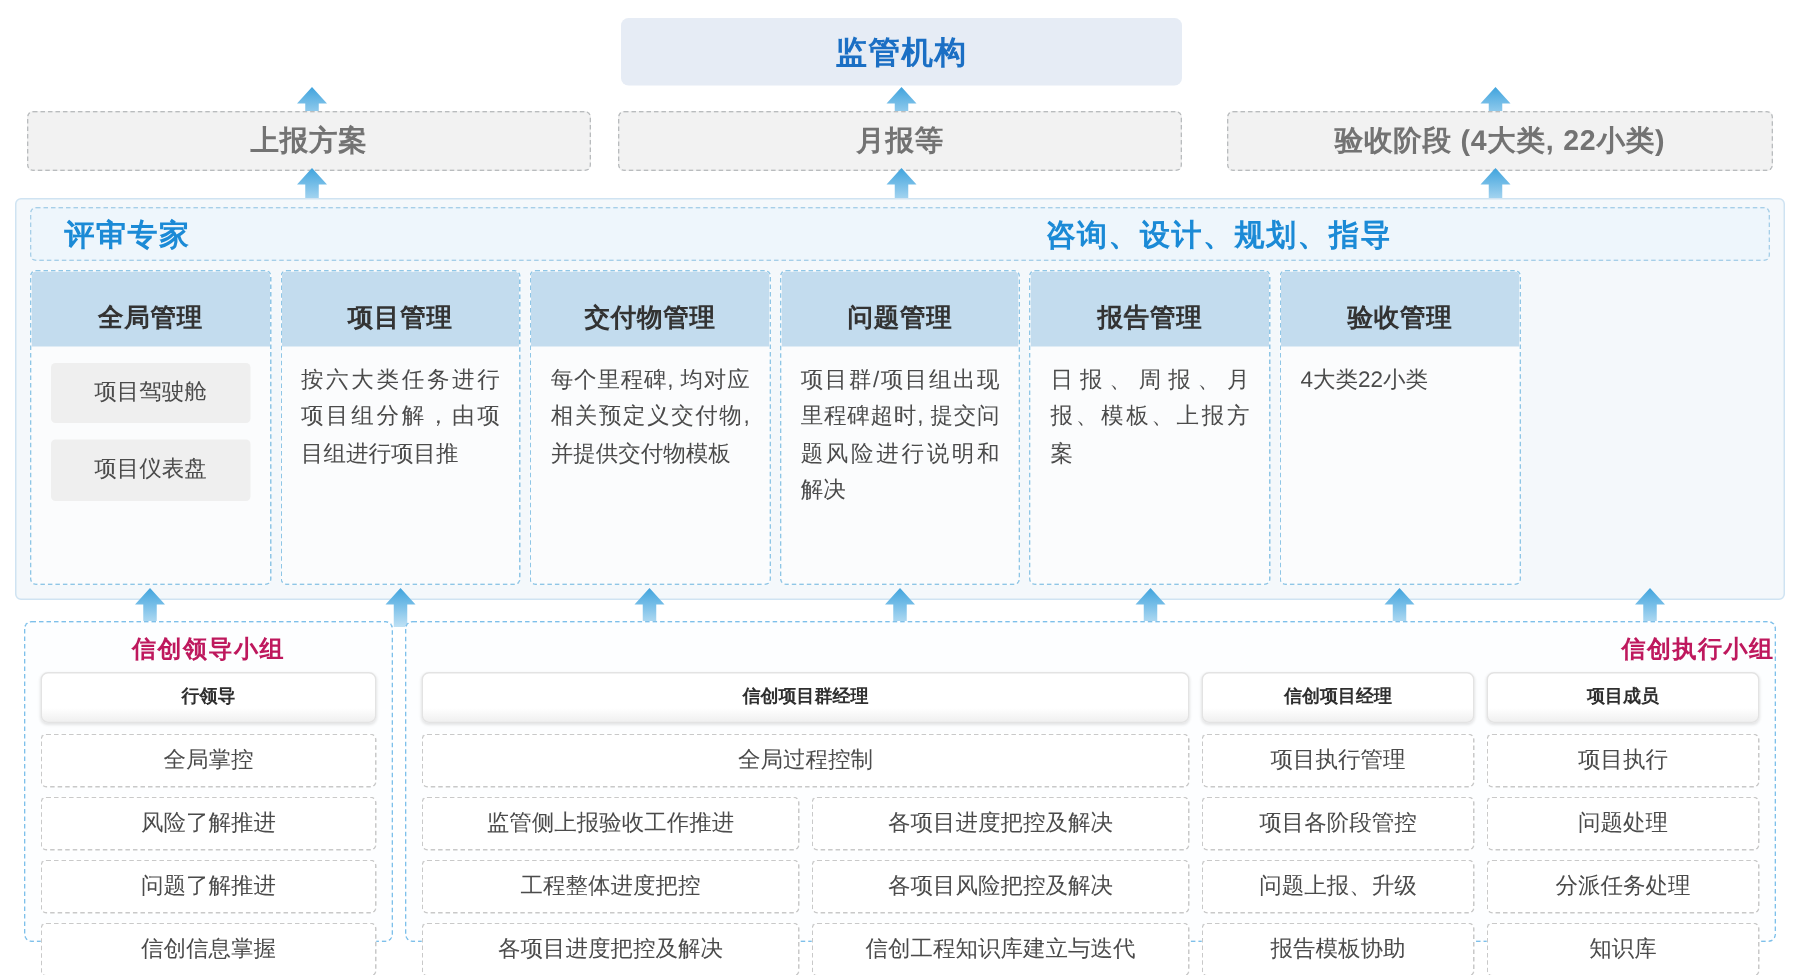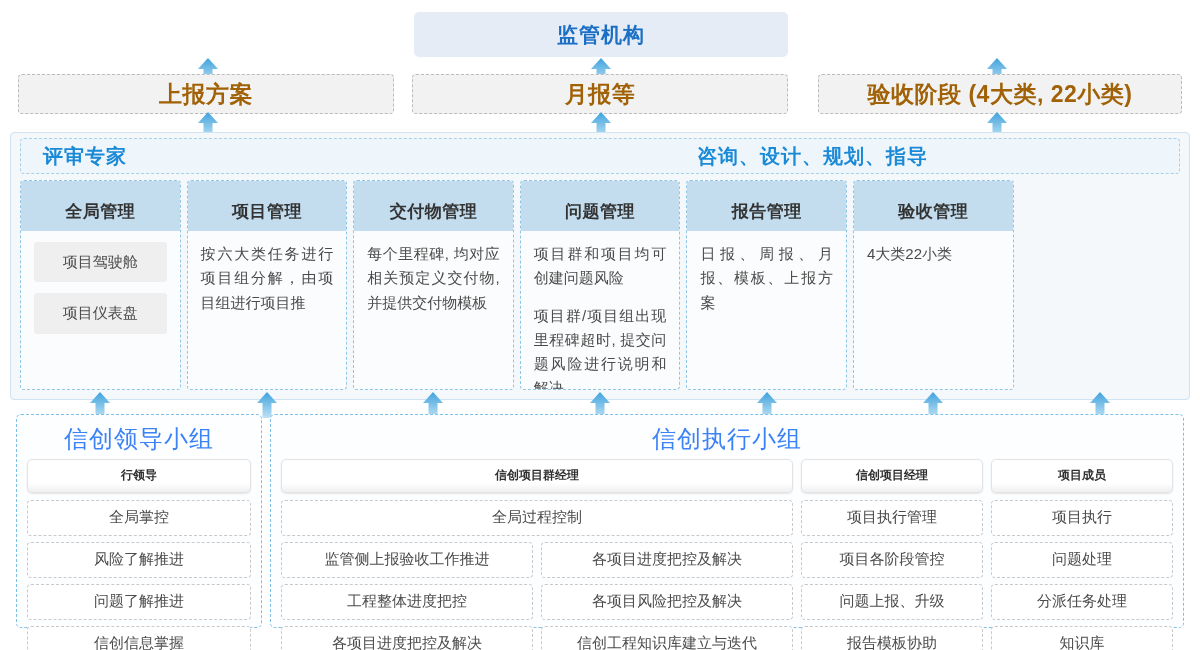--- a/index.html
+++ b/index.html
@@ -24,21 +24,21 @@
     background:#e6ecf5;
     border-radius:5px;
     display:flex;align-items:center;justify-content:center;
     color:#1b6fc4;
     font-weight:bold;
     font-size:21px;
     letter-spacing:1px;
     box-sizing:border-box;
   }
   .toprow-label{
-    font-size:23px;font-weight:bold;color:#a16207;letter-spacing:.5px;
+    font-size:19px;font-weight:bold;color:#737373;letter-spacing:.5px;
   }
 
   
   .arrow{
     position:absolute;
     width:22px;height:26px;
   }
   .arrow svg{display:block;width:22px;height:26px;}
 
   
@@ -106,23 +106,23 @@
   
   .bot-box{
     position:absolute;
     box-sizing:border-box;
     border:1px dashed #7ec0ea;
     border-radius:5px;
     background:#fdfeff;
   }
   .bot-title{
     text-align:center;
-    color:#3b82f6;
-    font-weight:normal;
-    font-size:24px;
+    color:#be185d;
+    font-weight:bold;
+    font-size:16px;
     letter-spacing:1px;
     padding-top:8px;
   }
   .bot-title.right{text-align:right;padding-right:18px;}
   .role-hd{
     background:linear-gradient(#ffffff,#ffffff 72%,#f0f0f0);
     border:1px solid #e3e3e3;
     border-radius:5px;
     box-shadow:0 1px 2px rgba(0,0,0,.10);
     text-align:center;
@@ -229,21 +229,20 @@
     <div class="card" style="width:160.6px;">
       <div class="card-hd">交付物管理</div>
       <div class="card-bd">
         <p>每个里程碑, 均对应相关预定义交付物, 并提供交付物模板</p>
       </div>
     </div>
 
     <div class="card" style="width:160.6px;">
       <div class="card-hd">问题管理</div>
       <div class="card-bd">
-        <p>项目群和项目均可创建问题风险</p>
         <p>项目群/项目组出现里程碑超时, 提交问题风险进行说明和解决</p>
       </div>
     </div>
 
     <div class="card" style="width:160.6px;">
       <div class="card-hd">报告管理</div>
       <div class="card-bd">
         <p>日报、周报、月报、模板、上报方案</p>
       </div>
     </div>
@@ -299,21 +298,21 @@
       <div class="colstack" style="margin-top:7px;">
         <div class="cell">全局掌控</div>
         <div class="cell">风险了解推进</div>
         <div class="cell">问题了解推进</div>
         <div class="cell">信创信息掌握</div>
       </div>
     </div>
   </div>
 
   <div class="bot-box" style="left:270px;top:414px;width:914px;height:214px;">
-    <div class="bot-title right" style="text-align:center;padding-right:0;">信创执行小组</div>
+    <div class="bot-title right" style="padding-right:0;">信创执行小组</div>
 
     <div style="display:flex;gap:8px;padding:4px 10px 0;">
 
       <div style="width:512px;">
         <div class="role-hd">信创项目群经理</div>
         <div style="margin-top:7px;">
           <div class="cell">全局过程控制</div>
           <div style="display:flex;gap:8px;margin-top:6px;">
             <div class="colstack" style="width:50%;">
               <div class="cell">监管侧上报验收工作推进</div>

